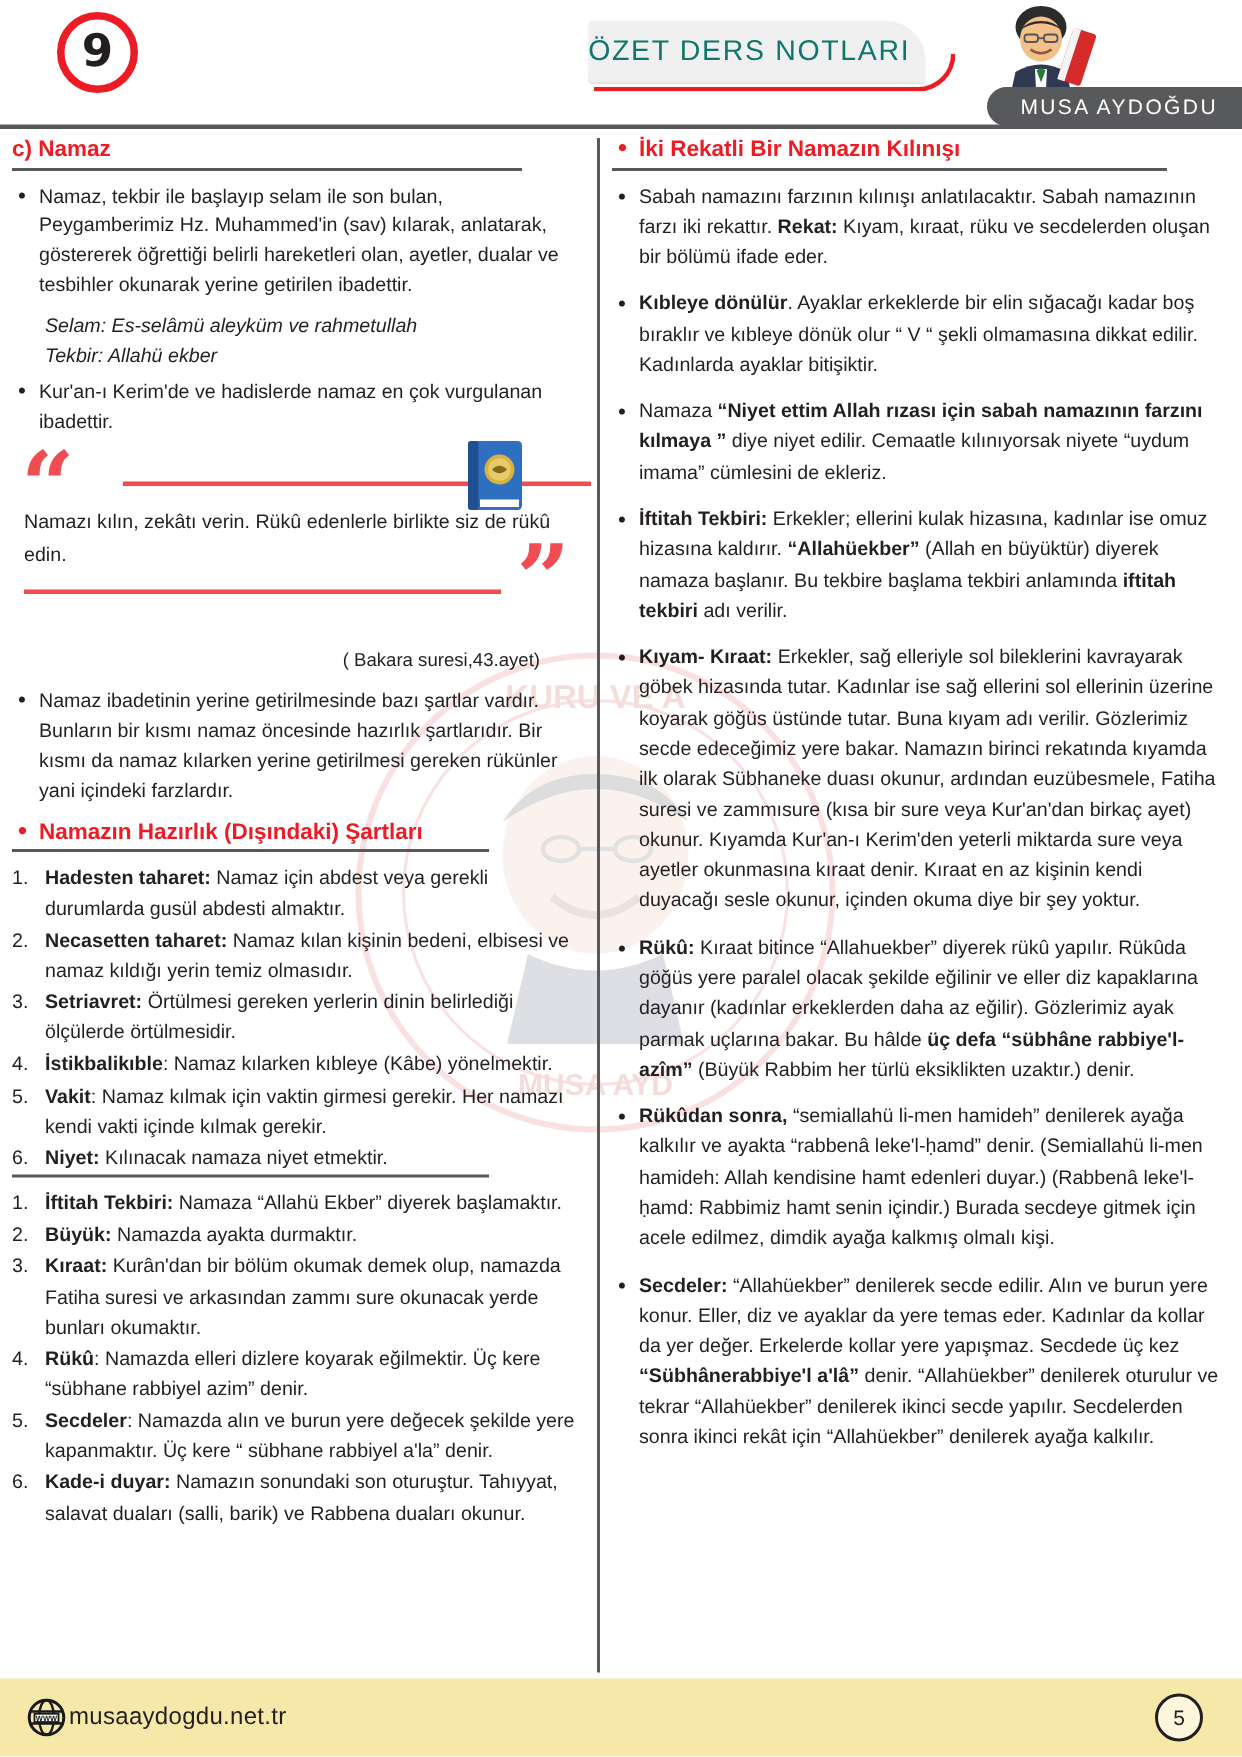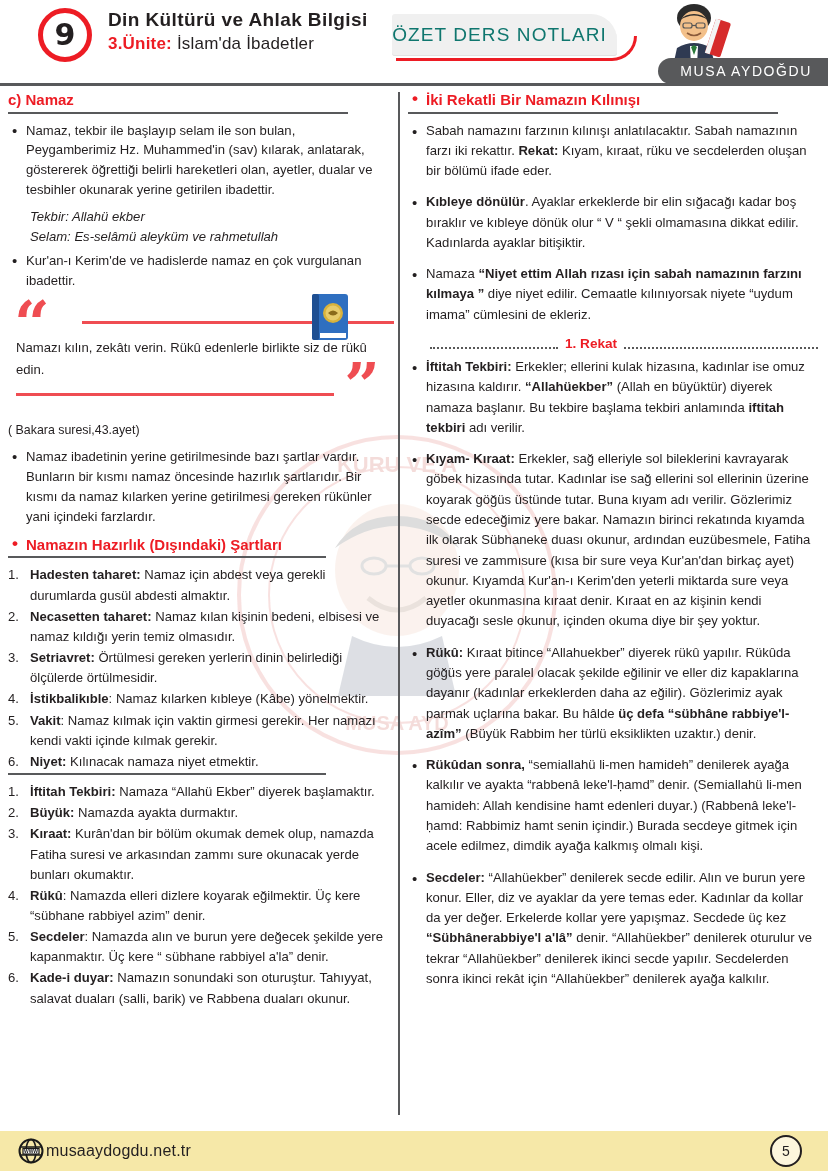--- a/index.html
+++ b/index.html
@@ -248,23 +248,23 @@
     width: 356px;
     font-size: 13.1px;
     line-height: 1.62;
   }
   .q-book {
     position: absolute;
     left: 300px; top: -6px;
     width: 44px; height: 52px;
   }
   .q-src {
-    text-align: left;
+    text-align: right;
     font-size: 12.4px;
-    margin: 8px 0 10px 0;
+    margin: 18px 0 10px 0;
     padding-right: 26px;
   }
 
   
   .rekat {
     display: flex;
     align-items: center;
     margin: 1px 0 6px 22px;
     font-size: 13px;
   }
@@ -290,21 +290,21 @@
     width: 330px; height: 330px;
     opacity: 0.17;
     z-index: 0;
     pointer-events: none;
   }
 
   
   .footer {
     position: absolute;
     left: 0; bottom: 0;
-    width: 828px; height: 40px;
+    width: 828px; height: 52px;
     background: #f6e8a8;
     display: flex;
     align-items: center;
   }
   .footer-globe {
     margin-left: 18px;
     width: 26px; height: 26px;
   }
   .footer-url {
     font-size: 16px;
@@ -327,26 +327,20 @@
 </style>
 </head>
 <body>
 
 <div class="header">
 
   <div class="unit-badge">
     <span>9</span>
   </div>
 
-  <div class="title-block">
-    <div class="title-line1">Din Kültürü ve Ahlak Bilgisi</div>
-    <div class="title-line2">
-      <span class="u-red">3.Ünite:</span><span class="u-dark"> İslam'da İbadetler</span>
-    </div>
-  </div>
 
   <div class="ribbon">
     <div class="ribbon-bg"></div>
     <div class="ribbon-text">ÖZET DERS NOTLARI</div>
     <div class="ribbon-swoosh"></div>
   </div>
 
   <svg class="avatar" viewBox="0 0 76 72">
     <ellipse cx="34" cy="16" rx="17" ry="14" fill="#2b2b2b"></ellipse>
     <path d="M17 46 q17 -10 34 0 l4 18 h-42 z" fill="#2f3a52"></path>
@@ -388,22 +382,22 @@
 <div class="content">
 
   <div class="col col-left">
 
     <h2 class="sec plain">c) Namaz</h2>
     <div class="sec-rule short"></div>
 
     <ul class="bl">
       <li>Namaz, tekbir ile başlayıp selam ile son bulan, Peygamberimiz Hz. Muhammed'in (sav) kılarak, anlatarak, göstererek öğrettiği belirli hareketleri olan, ayetler, dualar ve tesbihler okunarak yerine getirilen ibadettir.</li>
     </ul>
+    <div class="indent-italic">Selam: Es-selâmü aleyküm ve rahmetullah</div>
     <div class="indent-italic">Tekbir: Allahü ekber</div>
-    <div class="indent-italic">Selam: Es-selâmü aleyküm ve rahmetullah</div>
     <ul class="bl" style="margin-top:3px;">
       <li>Kur'an-ı Kerim'de ve hadislerde namaz en çok vurgulanan ibadettir.</li>
     </ul>
 
     <div class="quote">
       <div class="q-open">“</div>
       <div class="q-line-top"></div>
       <svg class="q-book" viewBox="0 0 44 52">
         <rect x="4" y="3" width="36" height="46" rx="3" fill="#2f6fc0"></rect>
         <rect x="4" y="3" width="7" height="46" rx="2" fill="#1e4f92"></rect>
@@ -452,25 +446,20 @@
 
     <h2 class="sec bullet">İki Rekatli Bir Namazın Kılınışı</h2>
     <div class="sec-rule r-right"></div>
 
     <ul class="bl" id="right-list-1">
         <li><span>Sabah namazını farzının kılınışı anlatılacaktır. Sabah namazının farzı iki rekattır. </span><b>Rekat:</b><span> Kıyam, kıraat, rüku ve secdelerden oluşan bir bölümü ifade eder.</span></li>
         <li><b>Kıbleye dönülür</b><span>. Ayaklar erkeklerde bir elin sığacağı kadar boş bıraklır ve kıbleye dönük olur “ V “ şekli olmamasına dikkat edilir. Kadınlarda ayaklar bitişiktir.</span></li>
         <li><span>Namaza </span><b>“Niyet ettim Allah rızası için sabah namazının farzını kılmaya ”</b><span> diye niyet edilir. Cemaatle kılınıyorsak niyete “uydum imama” cümlesini de ekleriz.</span></li>
       </ul>
 
-    <div class="rekat">
-      <div class="dots left"></div>
-      <div class="lbl">1. Rekat</div>
-      <div class="dots"></div>
-    </div>
 
     <ul class="bl" id="right-list-2">
         <li><b>İftitah Tekbiri:</b><span> Erkekler; ellerini kulak hizasına, kadınlar ise omuz hizasına kaldırır. </span><b>“Allahüekber”</b><span> (Allah en büyüktür) diyerek namaza başlanır. Bu tekbire başlama tekbiri anlamında </span><b>iftitah tekbiri</b><span> adı verilir.</span></li>
         <li><b>Kıyam- Kıraat:</b><span> Erkekler, sağ elleriyle sol bileklerini kavrayarak göbek hizasında tutar. Kadınlar ise sağ ellerini sol ellerinin üzerine koyarak göğüs üstünde tutar.  Buna kıyam adı verilir. Gözlerimiz secde edeceğimiz yere bakar. Namazın birinci rekatında kıyamda ilk olarak Sübhaneke duası okunur,  ardından euzübesmele, Fatiha suresi ve zammısure (kısa bir sure veya Kur'an'dan birkaç ayet) okunur. Kıyamda Kur'an-ı Kerim'den yeterli miktarda sure veya ayetler okunmasına kıraat denir. Kıraat en az kişinin kendi duyacağı sesle okunur, içinden okuma diye bir şey yoktur.</span></li>
         <li><b>Rükû:</b><span> Kıraat bitince “Allahuekber” diyerek rükû yapılır. Rükûda göğüs yere paralel olacak şekilde eğilinir ve eller diz kapaklarına dayanır (kadınlar erkeklerden daha az eğilir). Gözlerimiz ayak parmak uçlarına bakar. Bu hâlde </span><b>üç defa</b><span> </span><b>“sübhâne rabbiye'l-azîm”</b><span> (Büyük Rabbim her türlü eksiklikten uzaktır.) denir.</span></li>
         <li><b>Rükûdan sonra,</b><span> “semiallahü li-men hamideh” denilerek ayağa kalkılır ve ayakta “rabbenâ leke'l-ḥamd” denir. (Semiallahü li-men hamideh: Allah kendisine hamt edenleri duyar.) (Rabbenâ leke'l-ḥamd: Rabbimiz hamt senin içindir.) Burada secdeye gitmek için acele edilmez, dimdik ayağa kalkmış olmalı kişi.</span></li>
         <li><b>Secdeler:</b><span> “Allahüekber” denilerek secde edilir. Alın ve burun yere konur. Eller, diz ve ayaklar da yere temas eder. Kadınlar da kollar da yer değer. Erkelerde kollar yere yapışmaz. Secdede üç kez </span><b>“Sübhânerabbiye'l a'lâ”</b><span> denir. “Allahüekber” denilerek oturulur ve tekrar “Allahüekber” denilerek ikinci secde yapılır. Secdelerden sonra ikinci rekât için “Allahüekber” denilerek ayağa kalkılır.</span></li>
       </ul>
   </div>
 </div>

